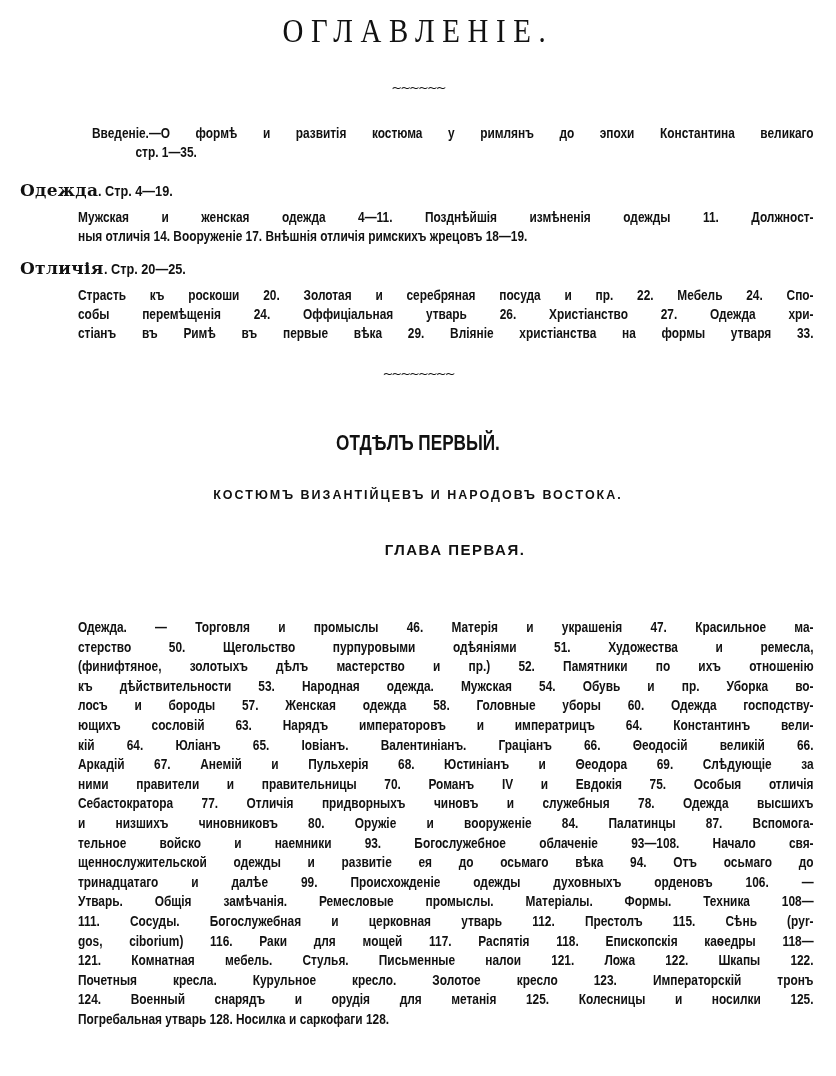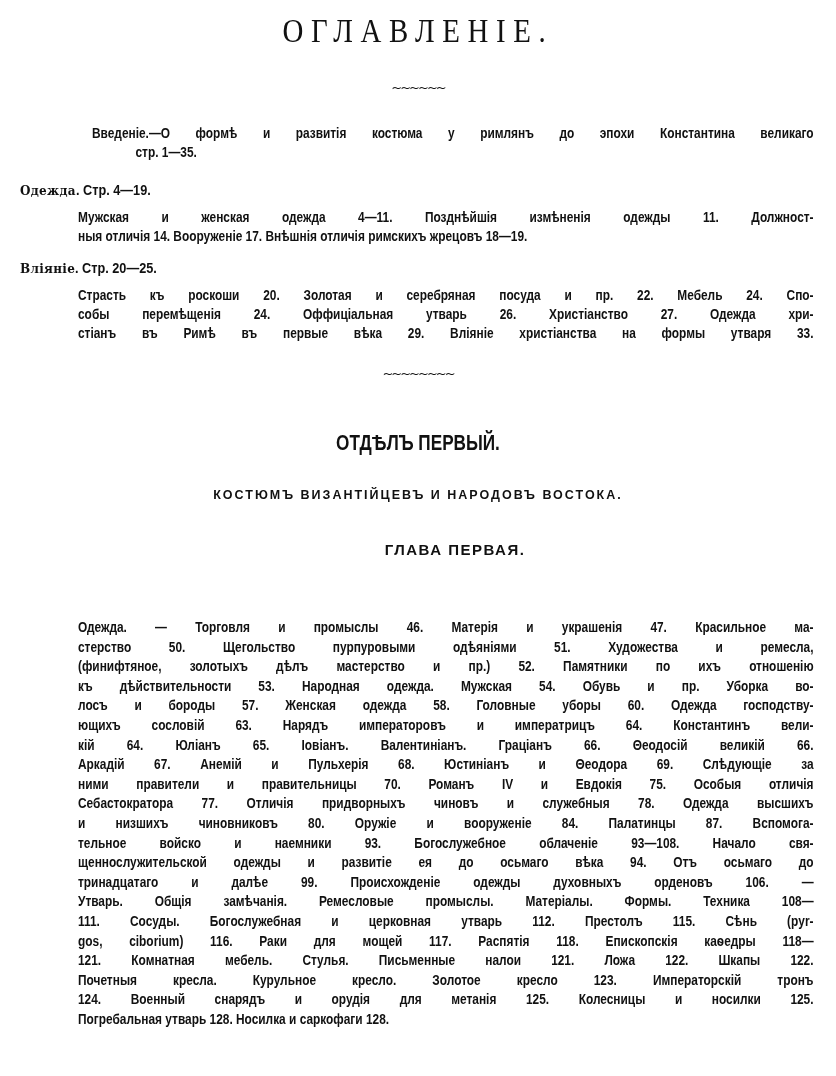--- a/index.html
+++ b/index.html
@@ -3,21 +3,21 @@
 <meta charset="utf-8">
 <style>
   html, body { margin:0; padding:0; background:#ffffff; }
   body { width:836px; height:1076px; position:relative; overflow:hidden; color:#111; font-family:"Liberation Sans Narrow","Liberation Sans", sans-serif; }
   .page { position:absolute; left:0; top:0; width:740px; height:1076px; }
   .title { position:absolute; top:12px; left:0; width:836px; text-align:center; font-family:"Liberation Serif", serif; font-size:34px; letter-spacing:9px; font-weight:normal; transform:scaleX(0.85); }
   .orn { position:absolute; left:0; width:836px; text-align:center; font-family:"DejaVu Sans", sans-serif; font-size:13px; letter-spacing:-2px; }
   .body-text { font-family:"Liberation Sans", sans-serif; font-weight:bold; font-size:14.5px; line-height:19px; transform-origin:left top; transform:scaleX(0.82); white-space:nowrap; }
   .para { position:absolute; }
   .justify-line { display:block; text-align:justify; text-align-last:justify; }
-  .heavy { font-family:"DejaVu Serif", serif; font-weight:bold; font-size:12px; letter-spacing:0.3px; }
+  .heavy { font-family:"DejaVu Serif", serif; font-weight:bold; font-size:17px; letter-spacing:0.3px; }
   .center-head { position:absolute; left:0; width:836px; text-align:center; font-family:"Liberation Sans", sans-serif; font-weight:bold; }
 </style>
 </head>
 <body>
 
 <div class="page">
 
   <div class="title">ОГЛАВЛЕНІЕ.</div>
   <div class="orn" style="top:80px;">~~~~~~</div>
 
@@ -28,21 +28,21 @@
 
   <div class="para" style="left:20px; top:180px;">
     <span class="heavy">Одежда</span><span class="body-text" style="display:inline-block; transform:scaleX(0.82); font-size:15.5px;">. Стр. 4—19.</span>
   </div>
   <div class="para body-text" style="left:78px; top:208px; width:897px;">
     <span class="justify-line">Мужская и женская одежда 4—11. Позднѣйшія измѣненія одежды 11. Должност-</span>
     <span style="display:block;">ныя отличія 14. Вооруженіе 17. Внѣшнія отличія римскихъ жрецовъ 18—19.</span>
   </div>
 
   <div class="para" style="left:20px; top:258px;">
-    <span class="heavy">Вліяніе</span><span class="body-text" style="display:inline-block; transform:scaleX(0.82); font-size:15.5px;">. Стр. 20—25.</span>
+    <span class="heavy">Отличія</span><span class="body-text" style="display:inline-block; transform:scaleX(0.82); font-size:15.5px;">. Стр. 20—25.</span>
   </div>
   <div class="para body-text" style="left:78px; top:286px; width:897px;">
     <span class="justify-line">Страсть къ роскоши 20. Золотая и серебряная посуда и пр. 22. Мебель 24. Спо-</span>
     <span class="justify-line">собы перемѣщенія 24. Оффиціальная утварь 26. Христіанство 27. Одежда хри-</span>
     <span class="justify-line">стіанъ въ Римѣ въ первые вѣка 29. Вліяніе христіанства на формы утваря 33.</span>
   </div>
 
   <div class="orn" style="top:366px;">~~~~~~~~</div>
 
   <div class="center-head" style="top:430px; font-size:22px; transform:scaleX(0.78);">ОТДѢЛЪ ПЕРВЫЙ.</div>

